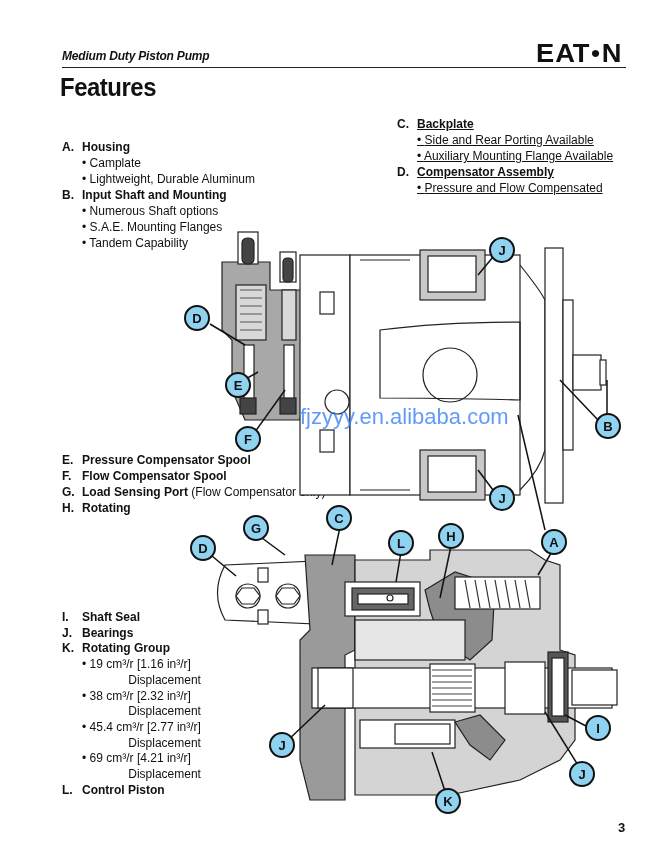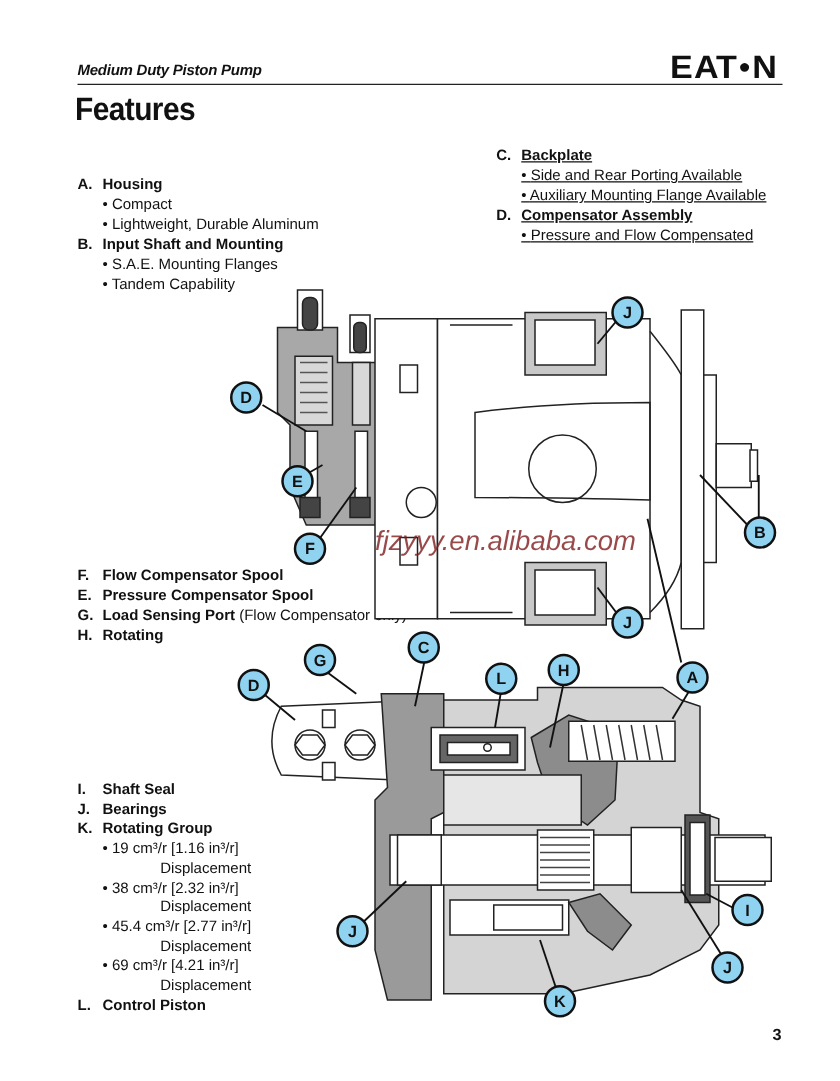--- a/index.html
+++ b/index.html
@@ -9,58 +9,59 @@
   .brand { left:538px; top:38px; font-size:26px; font-weight:900; letter-spacing:1px; font-family:"Liberation Sans", sans-serif; transform:scaleX(1.05); }
   .rule { left:62px; top:67px; width:564px; height:1px; background:#222; }
   .page-title { left:60px; top:72px; font-size:26px; font-weight:bold; letter-spacing:-0.5px; transform:scaleX(0.92); transform-origin:left; }
   .list { font-size:12px; line-height:16px; }
   .list .head { font-weight:bold; }
   .list .letter { display:inline-block; width:20px; font-weight:bold; }
   .list .bullet { padding-left:20px; }
   .list .sub { padding-left:20px;text-align:right; }
   .list .plain { font-weight:normal; }
   .page-num { left:618px; top:820px; font-size:13px; font-weight:bold; }
-  .watermark { left:300px; top:420px; font-size:22px; color:#7f1d1d; opacity:0.8;font-style:italic; }
+  .watermark { left:300px; top:404px; font-size:22px; color:#3b82f6; opacity:0.8; }
   svg { position:absolute; left:0; top:0; }
   .callout circle { fill:#8fd3f0; stroke:#111; stroke-width:2; }
   .callout text { font-family:"Liberation Sans", sans-serif; font-weight:bold; font-size:13px; fill:#111; text-anchor:middle; dominant-baseline:central; }
 </style>
 </head>
 <body>
 
 <div class="abs header-title">Medium Duty Piston Pump</div>
 <div class="abs brand">E<span style="letter-spacing:-2px">A</span>T<span style="font-size:16px;vertical-align:4px">●</span>N</div>
 <div class="abs rule"></div>
 <div class="abs page-title">Features</div>
 
 <div class="abs list" style="left:62px; top:116px;margin-top:23px;">
   <div class="head"><span class="letter">A.</span><span>Housing</span></div>
-  <div class="bullet">• <span>Compact</span></div>
+  <div class="bullet">• <span>Camplate</span></div>
   <div class="bullet">• <span>Lightweight, Durable Aluminum</span></div>
   <div class="head"><span class="letter">B.</span><span>Input Shaft and Mounting</span></div>
+  <div class="bullet">• <span>Numerous Shaft options</span></div>
   <div class="bullet">• <span>S.A.E. Mounting Flanges</span></div>
   <div class="bullet">• <span>Tandem Capability</span></div>
 </div>
 
 <div class="abs list" style="left:397px; top:116px;text-decoration:underline;">
   <div class="head"><span class="letter">C.</span><span>Backplate</span></div>
   <div class="bullet">• <span>Side and Rear Porting Available</span></div>
   <div class="bullet">• <span>Auxiliary Mounting Flange Available</span></div>
   <div class="head"><span class="letter">D.</span><span>Compensator Assembly</span></div>
   <div class="bullet">• <span>Pressure and Flow Compensated</span></div>
 </div>
 
 <div class="abs list" style="left:62px; top:452px;">
+  <div class="head"><span class="letter">E.</span><span>Pressure Compensator Spool</span></div>
   <div class="head"><span class="letter">F.</span><span>Flow Compensator Spool</span></div>
-  <div class="head"><span class="letter">E.</span><span>Pressure Compensator Spool</span></div>
   <div class="head"><span class="letter">G.</span><span>Load Sensing Port</span> <span class="plain">(Flow Compensator only)</span></div>
   <div class="head"><span class="letter">H.</span><span>Rotating</span></div>
 </div>
 
-<div class="abs list" style="left:62px; top:624px; line-height:15.7px;">
+<div class="abs list" style="left:62px; top:610px; line-height:15.7px;">
   <div class="head"><span class="letter">I.</span><span>Shaft Seal</span></div>
   <div class="head"><span class="letter">J.</span><span>Bearings</span></div>
   <div class="head"><span class="letter">K.</span><span>Rotating Group</span></div>
   <div class="bullet">• <span>19 cm³/r [1.16 in³/r]</span></div>
   <div class="sub">Displacement</div>
   <div class="bullet">• <span>38 cm³/r [2.32 in³/r]</span></div>
   <div class="sub">Displacement</div>
   <div class="bullet">• <span>45.4 cm³/r [2.77 in³/r]</span></div>
   <div class="sub">Displacement</div>
   <div class="bullet">• <span>69 cm³/r [4.21 in³/r]</span></div>

